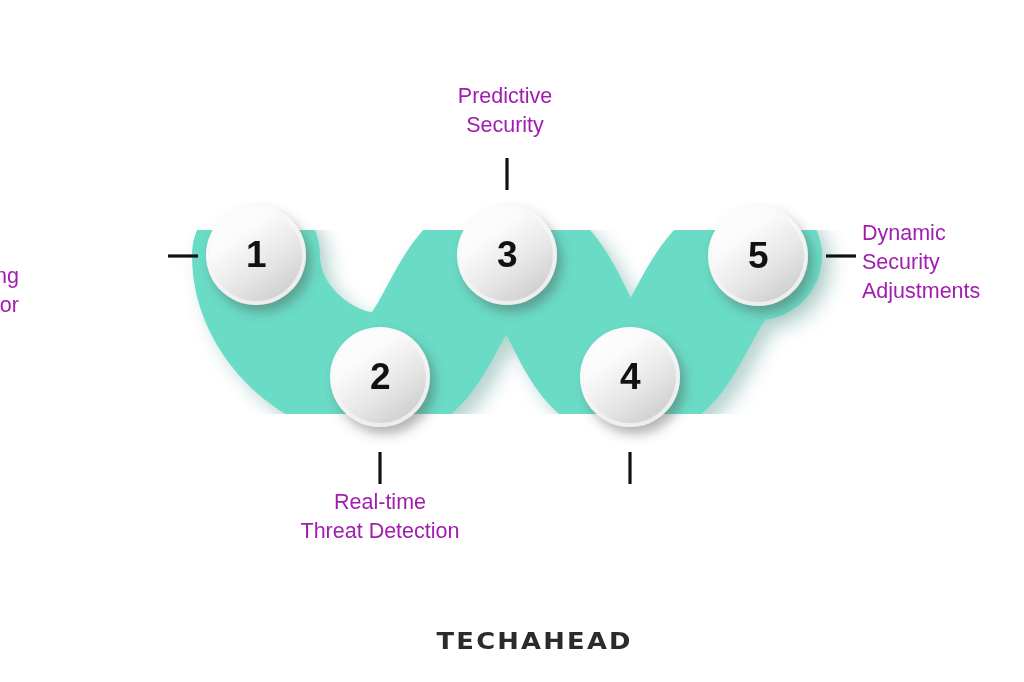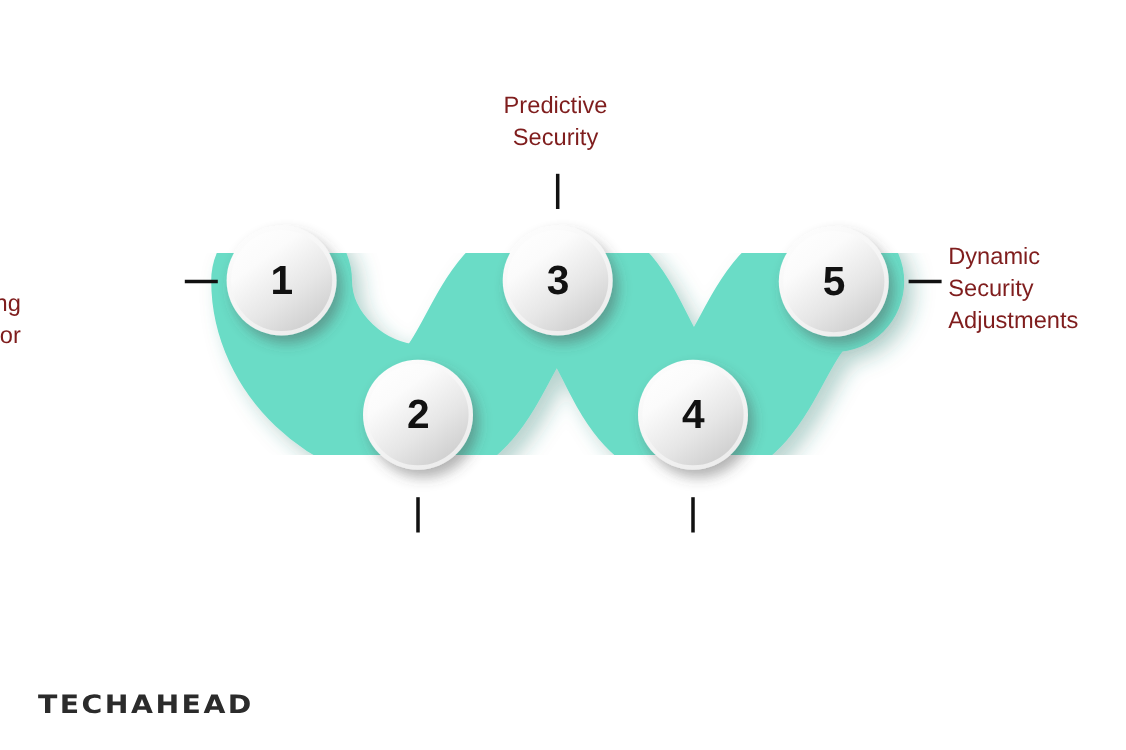--- a/index.html
+++ b/index.html
@@ -49,21 +49,21 @@
     letter-spacing: -0.5px;
     user-select: none;
   }
 
   
   .caption {
     position: absolute;
     font-family: "Liberation Sans", sans-serif;
     font-size: 21.5px;
     line-height: 29px;
-    color: #7f1d1d;
+    color: #a21caf;
     white-space: pre-line;
   }
   .caption.right-align {
     text-align: right;
   }
   .caption.center-align {
     text-align: center;
   }
   .caption.left-align {
     text-align: left;
@@ -75,20 +75,21 @@
   #cap-3 { left: 305px; top: 82px;  width: 400px; }
   #cap-4 { left: 430px; top: 488px; width: 400px; }
   #cap-5 { left: 862px; top: 219px; width: 240px; }
 
   
   #brand {
     position: absolute;
     left: 0;
     right: 0;
     top: 628px;
+    text-align: center;
     margin-left: 45px;
   }
   #brand-text {
     display: inline-block;
     font-family: "DejaVu Sans", sans-serif;
     font-size: 23px;
     font-weight: bold;
     letter-spacing: 2.0px;
     color: #2b2b2b;
     transform: scaleX(1.12);
@@ -165,20 +166,22 @@
 
   <div class="node-number" style="left:256px; top:255px;">1</div>
   <div class="node-number" style="left:380px; top:377px;">2</div>
   <div class="node-number" style="left:507px; top:255px;">3</div>
   <div class="node-number" style="left:630px; top:377px;">4</div>
   <div class="node-number" style="left:758px; top:256px;">5</div>
 
   <div id="cap-1" class="caption right-align">Understanding
 User Behavior</div>
 
+  <div id="cap-2" class="caption center-align">Real-time
+Threat Detection</div>
 
   <div id="cap-3" class="caption center-align">Predictive
 Security</div>
 
 
   <div id="cap-5" class="caption left-align">Dynamic
 Security
 Adjustments</div>
 
   <div id="brand">

